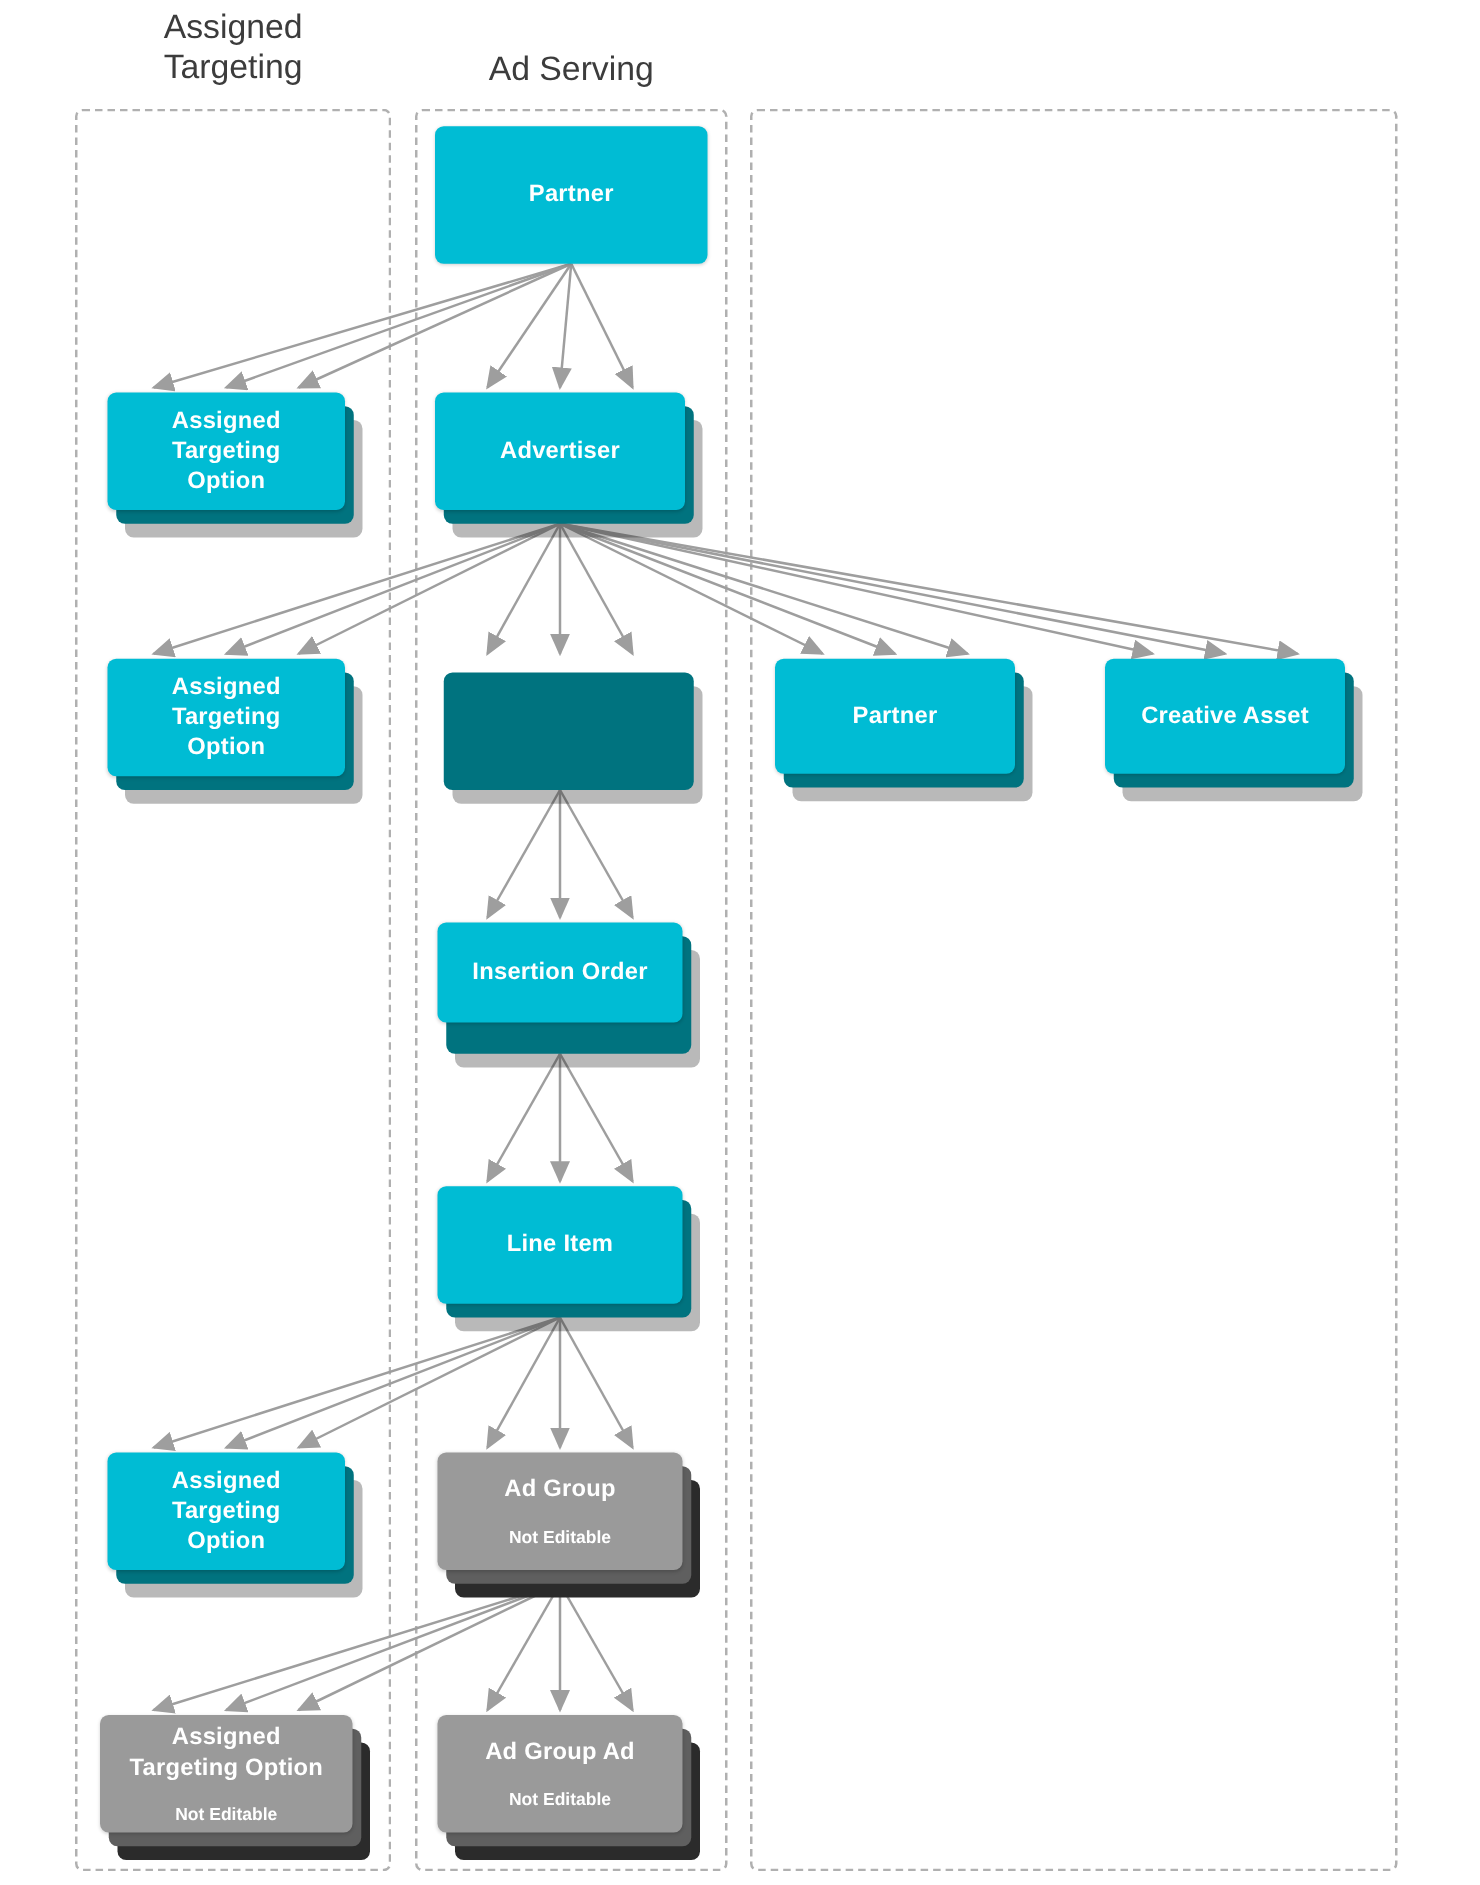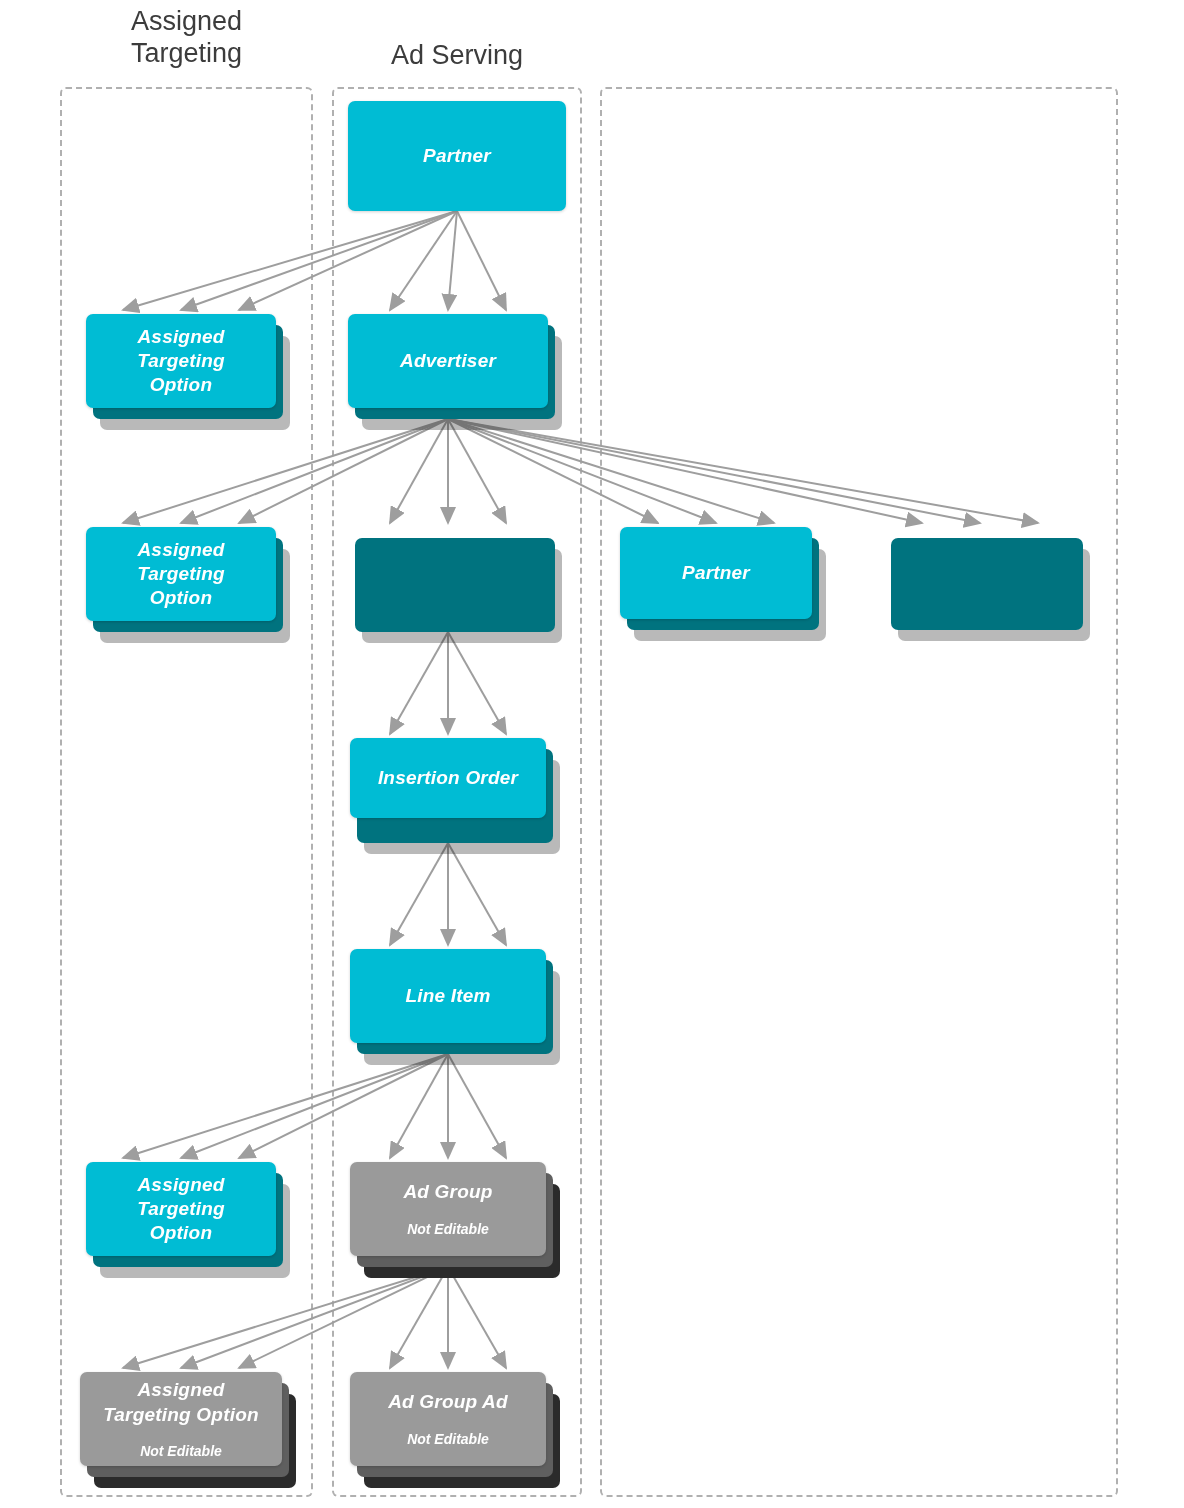--- a/index.html
+++ b/index.html
@@ -51,21 +51,20 @@
 
   
   .node {
     position: absolute;
     box-sizing: border-box;
   }
   .node .layer {
     position: absolute;
     border-radius: 7px;
     box-sizing: border-box;
-    font-style: italic;
   }
   .node .layer-back {
     left: 14px;
     top: 22px;
   }
   .node .layer-mid {
     left: 7px;
     top: 11px;
   }
   .node .layer-front {
@@ -229,20 +228,23 @@
       <div class="node cyan" style="left: 620px; top: 527px; width: 214px; height: 114px;">
         <div class="layer layer-back" style="width: 192px; height: 92px;"></div>
         <div class="layer layer-mid" style="width: 192px; height: 92px;"></div>
         <div class="layer layer-front" style="width: 192px; height: 92px;">
           <div class="node-title">Partner</div>
         </div>
       </div>
       <div class="node cyan" style="left: 884px; top: 527px; width: 214px; height: 114px;">
         <div class="layer layer-back" style="width: 192px; height: 92px;"></div>
         <div class="layer layer-mid" style="width: 192px; height: 92px;"></div>
+        <div class="layer layer-front" style="width: 192px; height: 92px;">
+          <div class="node-title">Creative Asset</div>
+        </div>
       </div>
       <div class="node cyan" style="left: 350px; top: 738px; width: 218px; height: 116px;">
         <div class="layer layer-back" style="width: 196px; height: 94px;"></div>
         <div class="layer layer-mid" style="width: 196px; height: 94px;"></div>
         <div class="layer layer-front" style="width: 196px; height: 80px;">
           <div class="node-title">Insertion Order</div>
         </div>
       </div>
       <div class="node cyan" style="left: 350px; top: 949px; width: 218px; height: 116px;">
         <div class="layer layer-back" style="width: 196px; height: 94px;"></div>

